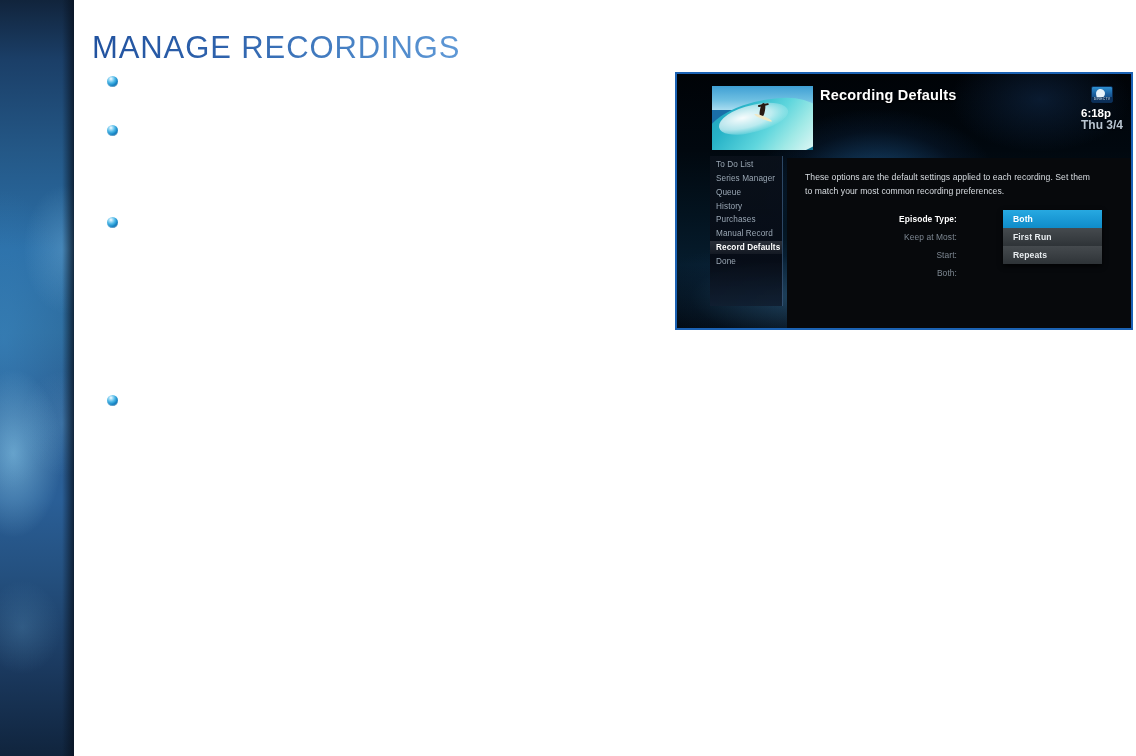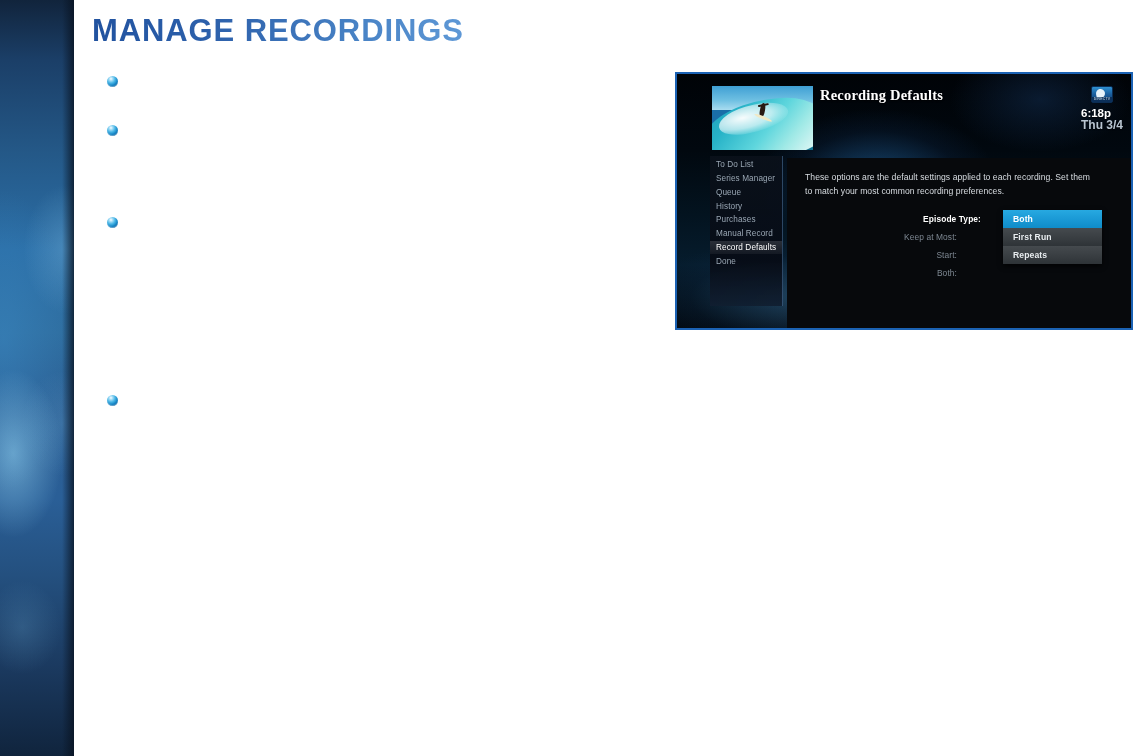--- a/index.html
+++ b/index.html
@@ -47,24 +47,24 @@
     position: absolute;
     right: 0; top: 0;
     width: 12px; height: 100%;
     background: linear-gradient(to right, rgba(8,18,32,0) 0%, rgba(8,18,32,0.78) 100%);
   }
 
   
   #page-title {
     position: absolute;
     left: 92px;
-    top: 13px;
+    top: 30px;
     font-size: 31px;
     letter-spacing: 0.9px;
-    font-weight: 700;
+    font-weight: 400;
     white-space: nowrap;
     background-image: linear-gradient(to right, #21529f 0%, #2e62ac 35%, #4781c4 70%, #5e98d6 100%);
     -webkit-background-clip: text;
     background-clip: text;
     color: transparent;
     -webkit-text-fill-color: transparent;
   }
 
   
   .bullet-row {
@@ -166,21 +166,20 @@
   
   #tv-title {
     position: absolute;
     left: 143px;
     top: 13px;
     font-size: 14.5px;
     font-weight: bold;
     color: #ffffff;
     letter-spacing: 0.2px;
     text-shadow: 0 1px 2px rgba(0,0,0,0.85);
-    font-family: Liberation Serif, serif;
   }
 
   
   #tv-clock {
     position: absolute;
     right: 8px;
     top: 12px;
     display: flex;
     align-items: center;
     gap: 4px;
@@ -241,21 +240,21 @@
   .tv-nav-item {
     font-size: 8.2px;
     line-height: 9.4px;
     color: #9aa7b4;
     padding: 2.2px 0 2.2px 6px;
     white-space: nowrap;
     letter-spacing: 0.1px;
   }
   .tv-nav-item.active {
     color: #ffffff;
-    font-weight: normal;
+    font-weight: bold;
     background: linear-gradient(to bottom, rgba(255,255,255,0.14) 0%, rgba(255,255,255,0.05) 100%);
   }
 
   
   #tv-panel {
     position: absolute;
     left: 110px;
     top: 84px;
     right: 0;
     bottom: 0;
@@ -290,21 +289,20 @@
     text-align: right;
     padding-right: 8px;
     font-size: 8.4px;
     color: #7e8893;
     letter-spacing: 0.1px;
     box-sizing: border-box;
   }
   .form-label.strong {
     color: #ffffff;
     font-weight: bold;
-    margin-left: 24px;
   }
   
   #tv-dropdown {
     position: absolute;
     left: 216px;
     top: 52px;
     width: 99px;
     z-index: 5;
     box-shadow: 0 2px 5px rgba(0,0,0,0.8);
   }

